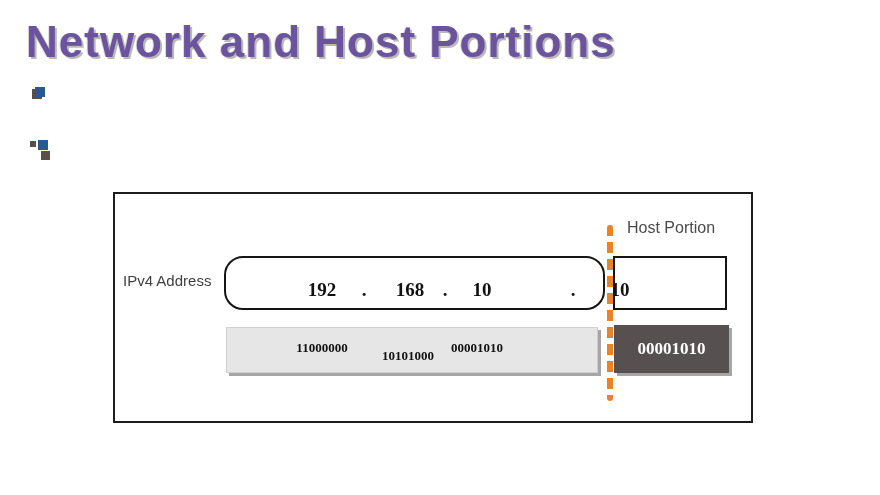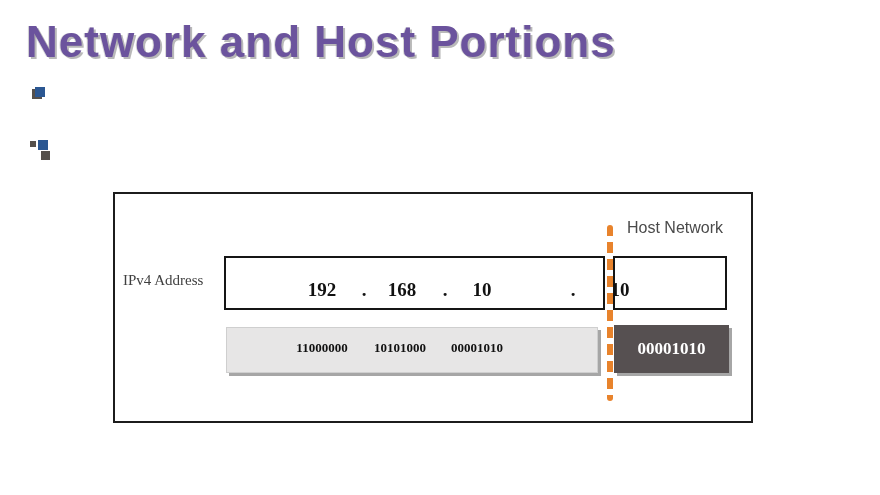--- a/index.html
+++ b/index.html
@@ -68,40 +68,40 @@
 
   <div>
     <span class="sq gray" style="left:30px;top:141px;width:6px;height:6px;"></span>
     <span class="sq blue" style="left:38px;top:140px;width:10px;height:10px;"></span>
     <span class="sq gray" style="left:41px;top:151px;width:9px;height:9px;"></span>
   </div>
 
   <div class="panel">
 
 
-    <span class="lbl" style="left:512px;top:25px;">Host Network</span>
+    <span class="lbl" style="left:512px;top:25px;">Host Portion</span>
 
-    <span class="lbl ipv4" style="left:8px;top:78px;font-family:Liberation Serif, serif;">IPv4 Address</span>
+    <span class="lbl ipv4" style="left:8px;top:78px;">IPv4 Address</span>
 
-    <div class="dec-box" style="left:109px;top:62px;width:381px;height:54px;">
+    <div class="dec-box" style="left:109px;top:62px;width:381px;height:54px;border-radius:19px;">
       <span class="num" style="left:96px;">192</span>
       <span class="num" style="left:138px;">.</span>
-      <span class="num" style="left:176px;">168</span>
+      <span class="num" style="left:184px;">168</span>
       <span class="num" style="left:219px;">.</span>
       <span class="num" style="left:256px;">10</span>
       <span class="num" style="left:347px;">.</span>
     </div>
 
     <div class="dec-box" style="left:498px;top:62px;width:114px;height:54px;">
       <span class="num dec-host-octet">10</span>
     </div>
 
     <div class="bin-net">
       <span class="num" style="left:95px;">11000000</span>
-      <span class="num" style="left:173px;">10101000</span>
+      <span class="num" style="left:181px;margin-top:8px;">10101000</span>
       <span class="num" style="left:250px;">00001010</span>
     </div>
 
     <div class="bin-host">
       <span class="num">00001010</span>
     </div>
 
     <div class="divider"></div>
   </div>
 

